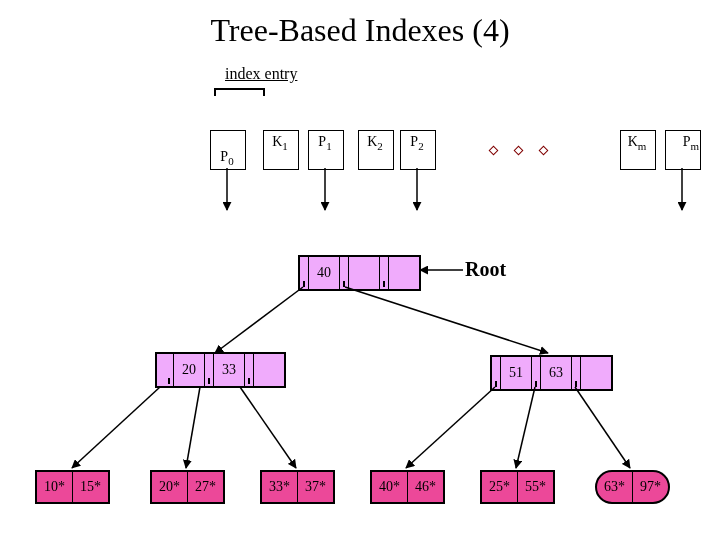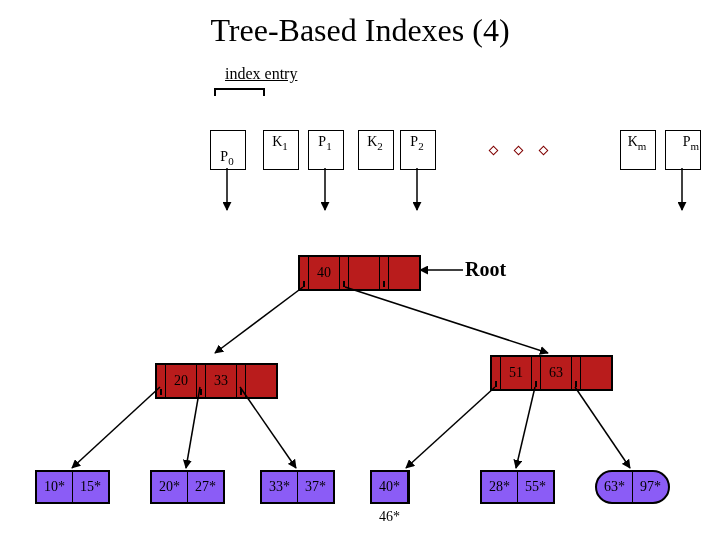--- a/index.html
+++ b/index.html
@@ -70,21 +70,21 @@
     top: 0;
     left: 0;
     width: 720px;
     height: 540px;
     pointer-events: none;
   }
   
   .node {
     position: absolute;
     border: 2px solid #000;
-    background: #b91c1c;
+    background: #f0abfc;
     height: 32px;
     display: flex;
   }
   .node .cell {
     border-right: 1px solid #000;
     height: 100%;
     position: relative;
   }
   .node .cell.last { border-right: none; }
   .node .ptr { width: 8px; }
@@ -101,21 +101,21 @@
     width: 30px;
     font-size: 14px;
     text-align: center;
     line-height: 32px;
   }
   .node .blank { width: 30px; }
   
   .leaf {
     position: absolute;
     border: 2px solid #000;
-    background: #8b5cf6;
+    background: #ec4899;
     height: 30px;
     display: flex;
   }
   .leaf .lc {
     width: 35px;
     text-align: center;
     font-size: 14px;
     line-height: 30px;
     border-right: 1px solid #000;
   }
@@ -177,21 +177,21 @@
   <div class="cell ptr"></div>
   <div class="cell key">40</div>
   <div class="cell ptr"></div>
   <div class="cell blank"></div>
   <div class="cell ptr"></div>
   <div class="cell blank last"></div>
 </div>
 
 <div class="root-label" style="left:465px; top:258px;font-weight:bold;">Root</div>
 
-<div class="node" style="left:155px; top:363px;">
+<div class="node" style="left:155px; top:352px;padding-left:8px;">
   <div class="cell ptr"></div>
   <div class="cell key">20</div>
   <div class="cell ptr"></div>
   <div class="cell key">33</div>
   <div class="cell ptr"></div>
   <div class="cell blank last"></div>
 </div>
 
 <div class="node" style="left:490px; top:355px;">
   <div class="cell ptr"></div>
@@ -207,26 +207,26 @@
   <div class="lc last">15*</div>
 </div>
 <div class="leaf" style="left:150px; top:470px;">
   <div class="lc">20*</div>
   <div class="lc last">27*</div>
 </div>
 <div class="leaf" style="left:260px; top:470px;">
   <div class="lc">33*</div>
   <div class="lc last">37*</div>
 </div>
-<div class="leaf" style="left:370px; top:470px;flex-direction:column;">
+<div class="leaf" style="left:370px; top:470px;">
   <div class="lc">40*</div>
   <div class="lc last">46*</div>
 </div>
 <div class="leaf" style="left:480px; top:470px;">
-  <div class="lc">28*</div>
+  <div class="lc">25*</div>
   <div class="lc last">55*</div>
 </div>
 <div class="leaf" style="left:595px; top:470px;border-radius:17px;">
   <div class="lc">63*</div>
   <div class="lc last">97*</div>
 </div>
 
 <svg class="overlay">
   <defs>
     <marker id="ah" viewBox="0 0 10 10" refX="9" refY="5" markerWidth="6" markerHeight="6" orient="auto-start-reverse">

